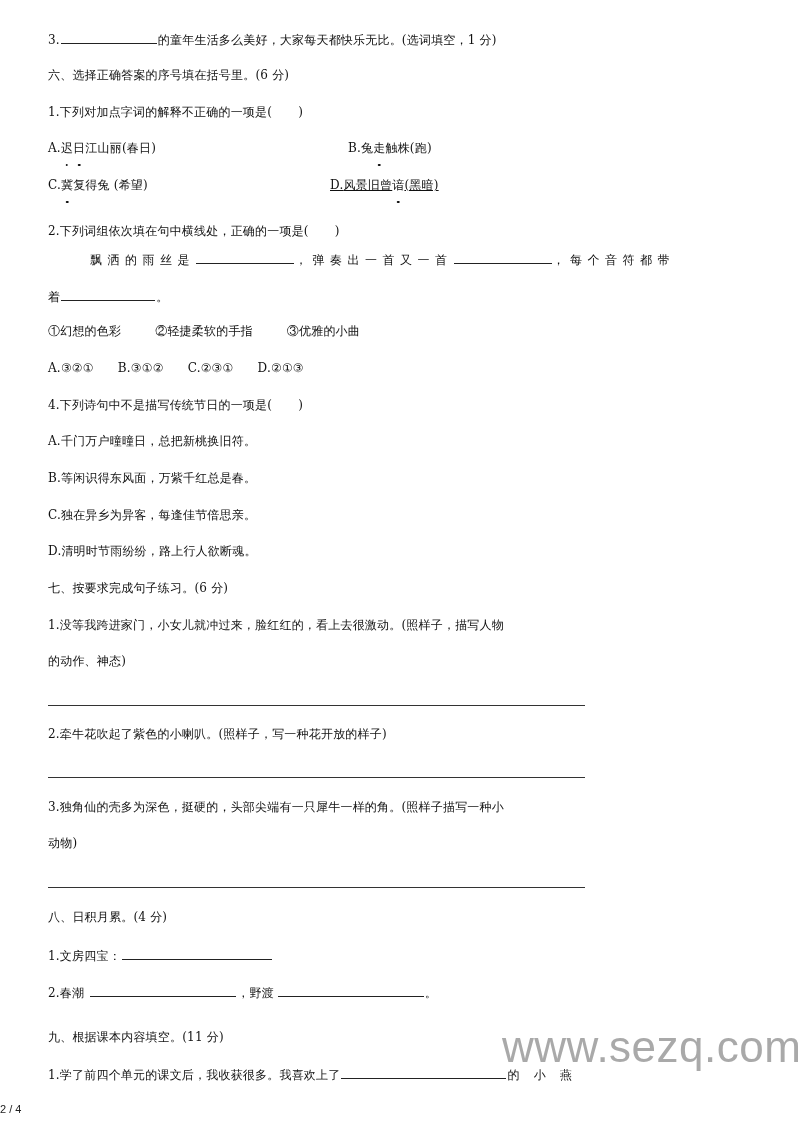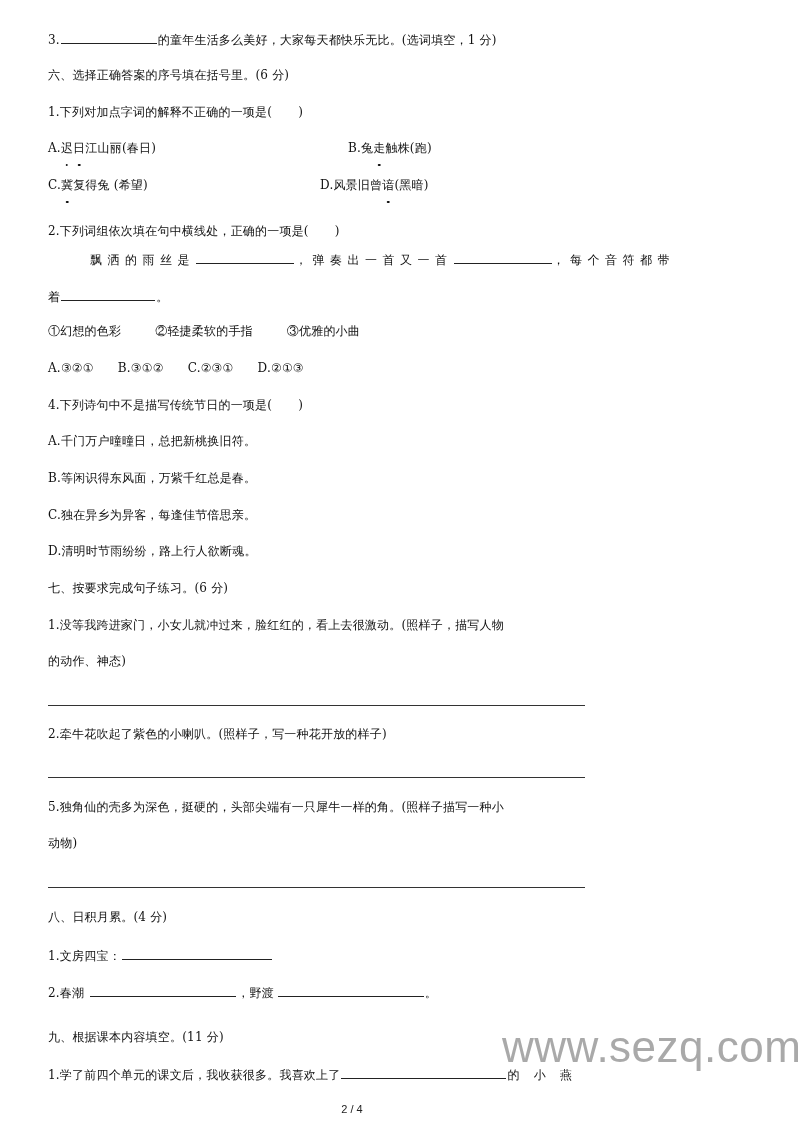--- a/index.html
+++ b/index.html
@@ -21,28 +21,28 @@
   .dot::after {
     content: ""; position: absolute; left: 50%; bottom: -7px;
     width: 2.5px; height: 2.5px; background: #111; border-radius: 50%;
     transform: translateX(-50%);
   }
   .answer-line {
     position: absolute; left: 48px; width: 537px; height: 0;
     border-top: 1.2px solid #333;
   }
   .opt-b { position: absolute; left: 300px; }
-  .opt-d { position: absolute; left: 272px; }
+  .opt-d { position: absolute; left: 282px; text-decoration: underline; }
   .watermark {
     position: absolute; left: 502px; top: 1022px;
     font-family: Liberation Sans, sans-serif; font-size: 44px;
     color: rgba(140,140,140,0.75); letter-spacing: 0.5px;
   }
   .page-num {
-    position: absolute; left: 0; width: 704px; text-align: center; top: 1103px;
+    position: absolute; left: 0; width: 704px; top: 1103px;
     font-family: "Liberation Sans", sans-serif; font-size: 11px; color: #222;
   }
   .spread { letter-spacing: 5.5px; }
   .wide-gap { display: inline-block; width: 34px; }
   .g24 { display: inline-block; width: 24px; }
 </style>
 </head>
 <body>
 
 <div class="line" style="top:27px">
@@ -100,21 +100,21 @@
 <div class="line" style="top:467px">B.等闲识得东风面，万紫千红总是春。</div>
 <div class="line" style="top:504px">C.独在异乡为异客，每逢佳节倍思亲。</div>
 <div class="line" style="top:540px">D.清明时节雨纷纷，路上行人欲断魂。</div>
 
 <div class="line" style="top:577px">七、按要求完成句子练习。(6 分)</div>
 <div class="line" style="top:614px">1.没等我跨进家门，小女儿就冲过来，脸红红的，看上去很激动。(照样子，描写人物</div>
 <div class="line" style="top:650px">的动作、神态)</div>
 <div class="answer-line" style="top:705px"></div>
 <div class="line" style="top:723px">2.牵牛花吹起了紫色的小喇叭。(照样子，写一种花开放的样子)</div>
 <div class="answer-line" style="top:777px"></div>
-<div class="line" style="top:796px">5.独角仙的壳多为深色，挺硬的，头部尖端有一只犀牛一样的角。(照样子描写一种小</div>
+<div class="line" style="top:796px">3.独角仙的壳多为深色，挺硬的，头部尖端有一只犀牛一样的角。(照样子描写一种小</div>
 <div class="line" style="top:832px">动物)</div>
 <div class="answer-line" style="top:887px"></div>
 
 <div class="line" style="top:906px">八、日积月累。(4 分)</div>
 <div class="line" style="top:943px; width:700px">
   <span>1.文房四宝：</span><span class="blank" style="width:150px"></span>
 </div>
 <div class="line" style="top:980px">
   <span>2.春潮</span><span class="blank" style="width:146px; margin-left:6px"></span><span>，野渡</span><span class="blank" style="width:146px; margin-left:4px"></span><span>。</span>
 </div>

